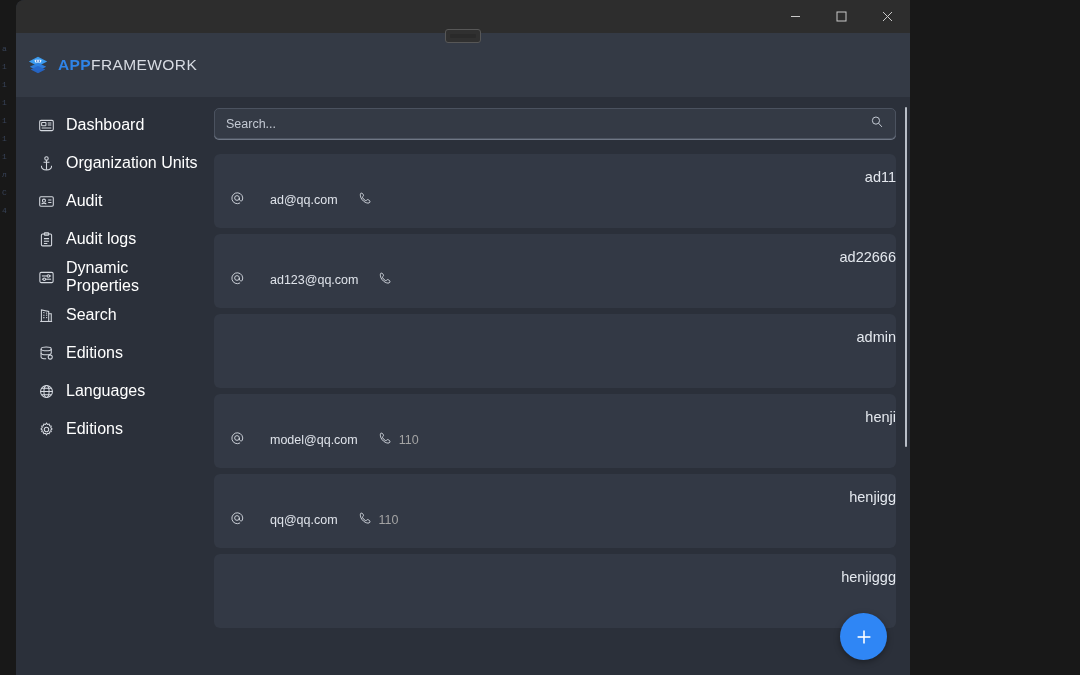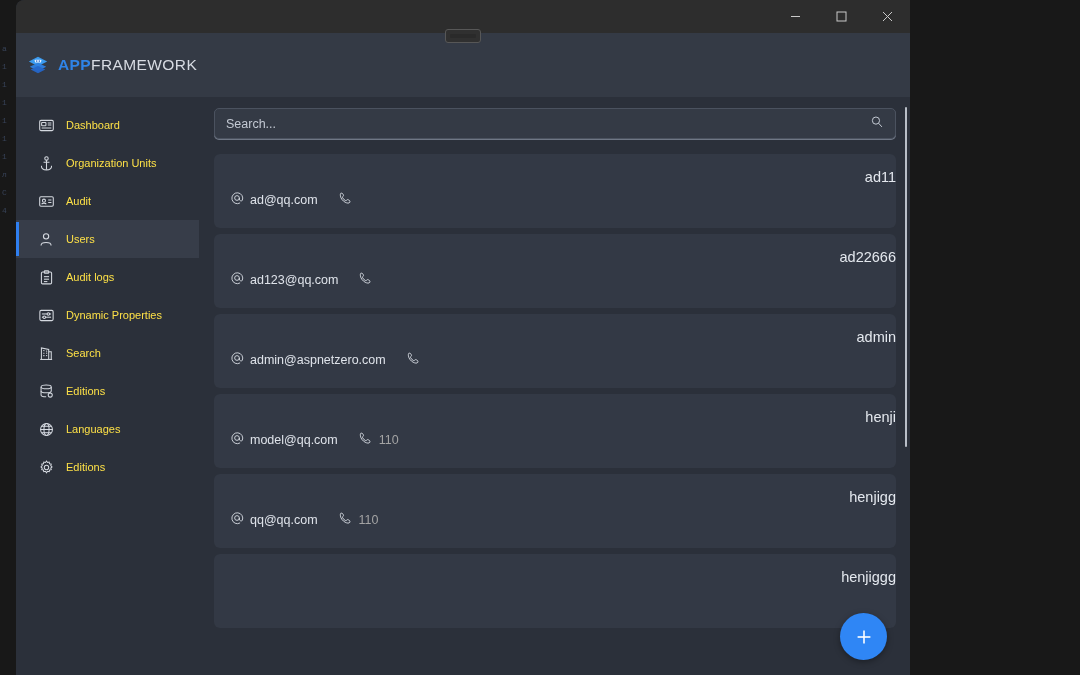--- a/index.html
+++ b/index.html
@@ -101,22 +101,22 @@
     width: 183px;
     background: #2b303a;
     padding-top: 9px;
     flex: none;
   }
   .nav-item {
     position: relative;
     height: 38px;
     display: flex; align-items: center;
     padding-left: 22px;
-    color: #fde047;
-    font-size: 11px;
+    color: #ffffff;
+    font-size: 16px;
   }
   .nav-item .nav-icon {
     width: 17px; height: 17px;
     margin-right: 11px;
     flex: none;
     display: flex; align-items: center; justify-content: center;
     color: #d5d9e0;
   }
   .nav-item.active { background: #373d49; }
   .nav-item.active::before {
@@ -177,21 +177,21 @@
     font-size: 14.5px;
     line-height: 19px;
     margin-bottom: 4px;
   }
   .user-meta {
     display: flex; align-items: center;
     color: #dfe3ea;
     font-size: 12.5px;
   }
   .at-icon { flex: none; margin-right: 6px; color: #dfe3ea; }
-  .user-email { margin-right: 20px; }
+  .user-email { margin-right: 20px; margin-left: 20px; }
   .phone-icon { flex: none; margin-right: 7px; color: #dfe3ea; }
   .user-phone { color: #a3a3a3; }
 
   
   .scroll-track {
     position: absolute;
     right: 1px; top: 10px; bottom: 26px;
     width: 6px;
   }
   .scroll-thumb {
@@ -302,29 +302,20 @@
             <rect x="2" y="4.5" width="16" height="11" rx="1.5"></rect>
             <circle cx="7" cy="9" r="1.8"></circle>
             <path d="M4.3 13.2 C4.8 11.6 9.2 11.6 9.7 13.2"></path>
             <line x1="12" y1="8.3" x2="15.8" y2="8.3"></line>
               <line x1="12" y1="11.2" x2="15.8" y2="11.2"></line>
           </svg>
         </span>
         <span>Audit</span>
       </div>
 
-      <div class="nav-item active">
-        <span class="nav-icon">
-          <svg width="17" height="17" viewBox="0 0 20 20" fill="none" stroke="currentColor" stroke-width="1.3">
-            <circle cx="9.5" cy="6.3" r="3.1"></circle>
-            <path d="M3.6 17 C3.6 12.4 15.4 12.4 15.4 17"></path>
-          </svg>
-        </span>
-        <span>Users</span>
-      </div>
 
       <div class="nav-item">
         <span class="nav-icon">
           <svg width="17" height="17" viewBox="0 0 20 20" fill="none" stroke="currentColor" stroke-width="1.25">
             <rect x="4" y="3.5" width="12" height="14" rx="1.4"></rect>
             <rect x="7.4" y="2" width="5.2" height="3" rx=".8"></rect>
             <line x1="7" y1="9" x2="13" y2="9"></line>
               <line x1="7" y1="12" x2="13" y2="12"></line>
               <line x1="7" y1="14.8" x2="11" y2="14.8"></line>
           </svg>
@@ -450,36 +441,20 @@
                   <path d="M3.2 2.6 C5 2 5.6 3.3 6.1 4.5 C6.5 5.5 6.1 5.9 5.4 6.4 C5 6.7 5 7 5.2 7.5 C5.9 9.1 7 10.2 8.6 10.9 C9.1 11.1 9.4 11.1 9.7 10.7 C10.2 10 10.6 9.6 11.6 10 C12.8 10.5 14.1 11.1 13.5 12.9"></path>
                   <path d="M13.5 12.9 C12.6 14.3 10.4 14 8.1 12.8 C5.3 11.3 3.2 8.4 2.8 5.8 C2.6 4.4 2.6 3 3.2 2.6"></path>
                 </svg>
             </span>
 
           </div>
         </div>
 
         <div class="user-card">
           <div class="user-name">admin</div>
-          <div class="user-meta">
-            <span class="at-icon">
-              <svg width="14" height="14" viewBox="0 0 16 16" fill="none" stroke="currentColor" stroke-width="1">
-                  <circle cx="8" cy="8" r="2.7"></circle>
-                  <path d="M10.7 8 v1.3 a2 2 0 0 0 3.3 1.5 A6.2 6.2 0 1 0 11.5 13.6"></path>
-                </svg>
-            </span>
-            <span class="user-email">admin@aspnetzero.com</span>
-            <span class="phone-icon" style="margin-right: 0px;">
-              <svg width="14" height="14" viewBox="0 0 16 16" fill="none" stroke="currentColor" stroke-width="1">
-                  <path d="M3.2 2.6 C5 2 5.6 3.3 6.1 4.5 C6.5 5.5 6.1 5.9 5.4 6.4 C5 6.7 5 7 5.2 7.5 C5.9 9.1 7 10.2 8.6 10.9 C9.1 11.1 9.4 11.1 9.7 10.7 C10.2 10 10.6 9.6 11.6 10 C12.8 10.5 14.1 11.1 13.5 12.9"></path>
-                  <path d="M13.5 12.9 C12.6 14.3 10.4 14 8.1 12.8 C5.3 11.3 3.2 8.4 2.8 5.8 C2.6 4.4 2.6 3 3.2 2.6"></path>
-                </svg>
-            </span>
-
-          </div>
         </div>
 
         <div class="user-card">
           <div class="user-name">henji</div>
           <div class="user-meta">
             <span class="at-icon">
               <svg width="14" height="14" viewBox="0 0 16 16" fill="none" stroke="currentColor" stroke-width="1">
                   <circle cx="8" cy="8" r="2.7"></circle>
                   <path d="M10.7 8 v1.3 a2 2 0 0 0 3.3 1.5 A6.2 6.2 0 1 0 11.5 13.6"></path>
                 </svg>

